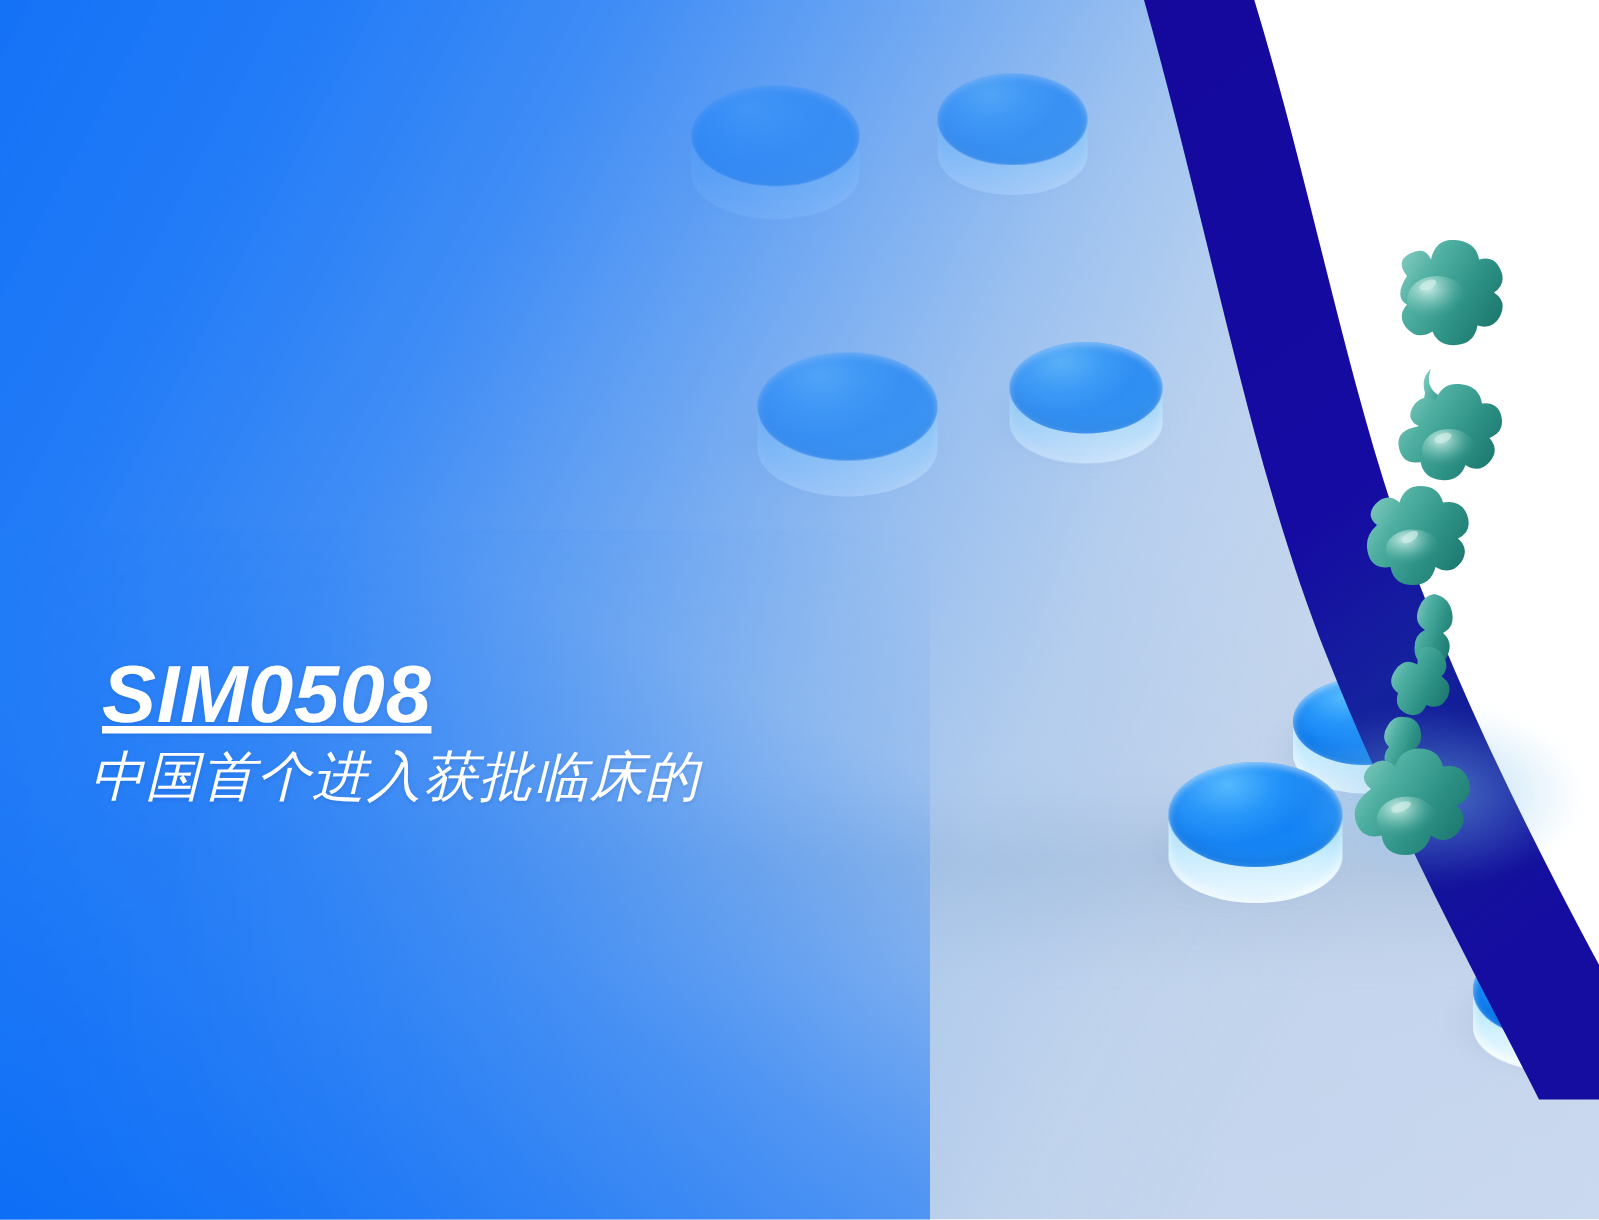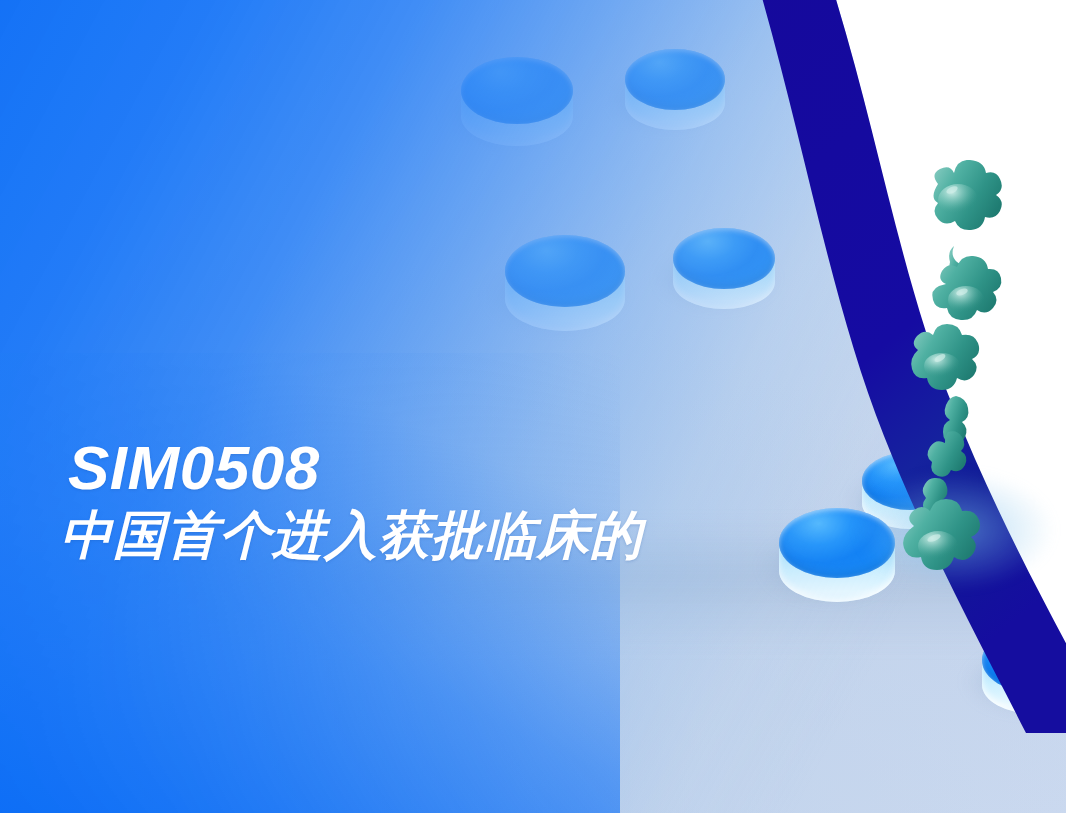--- a/index.html
+++ b/index.html
@@ -136,29 +136,30 @@
   .headline {
     position: absolute;
     left: 60px;
     top: 436px;
     width: 820px;
     color: #ffffff;
     font-style: italic;
     text-shadow: 0 1px 3px rgba(20,70,150,0.22);
   }
   .headline .product {
-    font-size: 62px;
+    font-size: 54px;
     font-weight: 700;
     letter-spacing: 0.5px;
     line-height: 1.02;
     margin: 0 0 6px 8px;
+    text-decoration: underline;
   }
   .headline .sub-line {
-    font-size: 52px;
-    font-weight: 700;
+    font-size: 36px;
+    font-weight: 400;
     line-height: 1.18;
     margin: 0 0 0 0;
     letter-spacing: 1px;
   }
 </style>
 </head>
 <body>
 
 <div id="poster">
 

